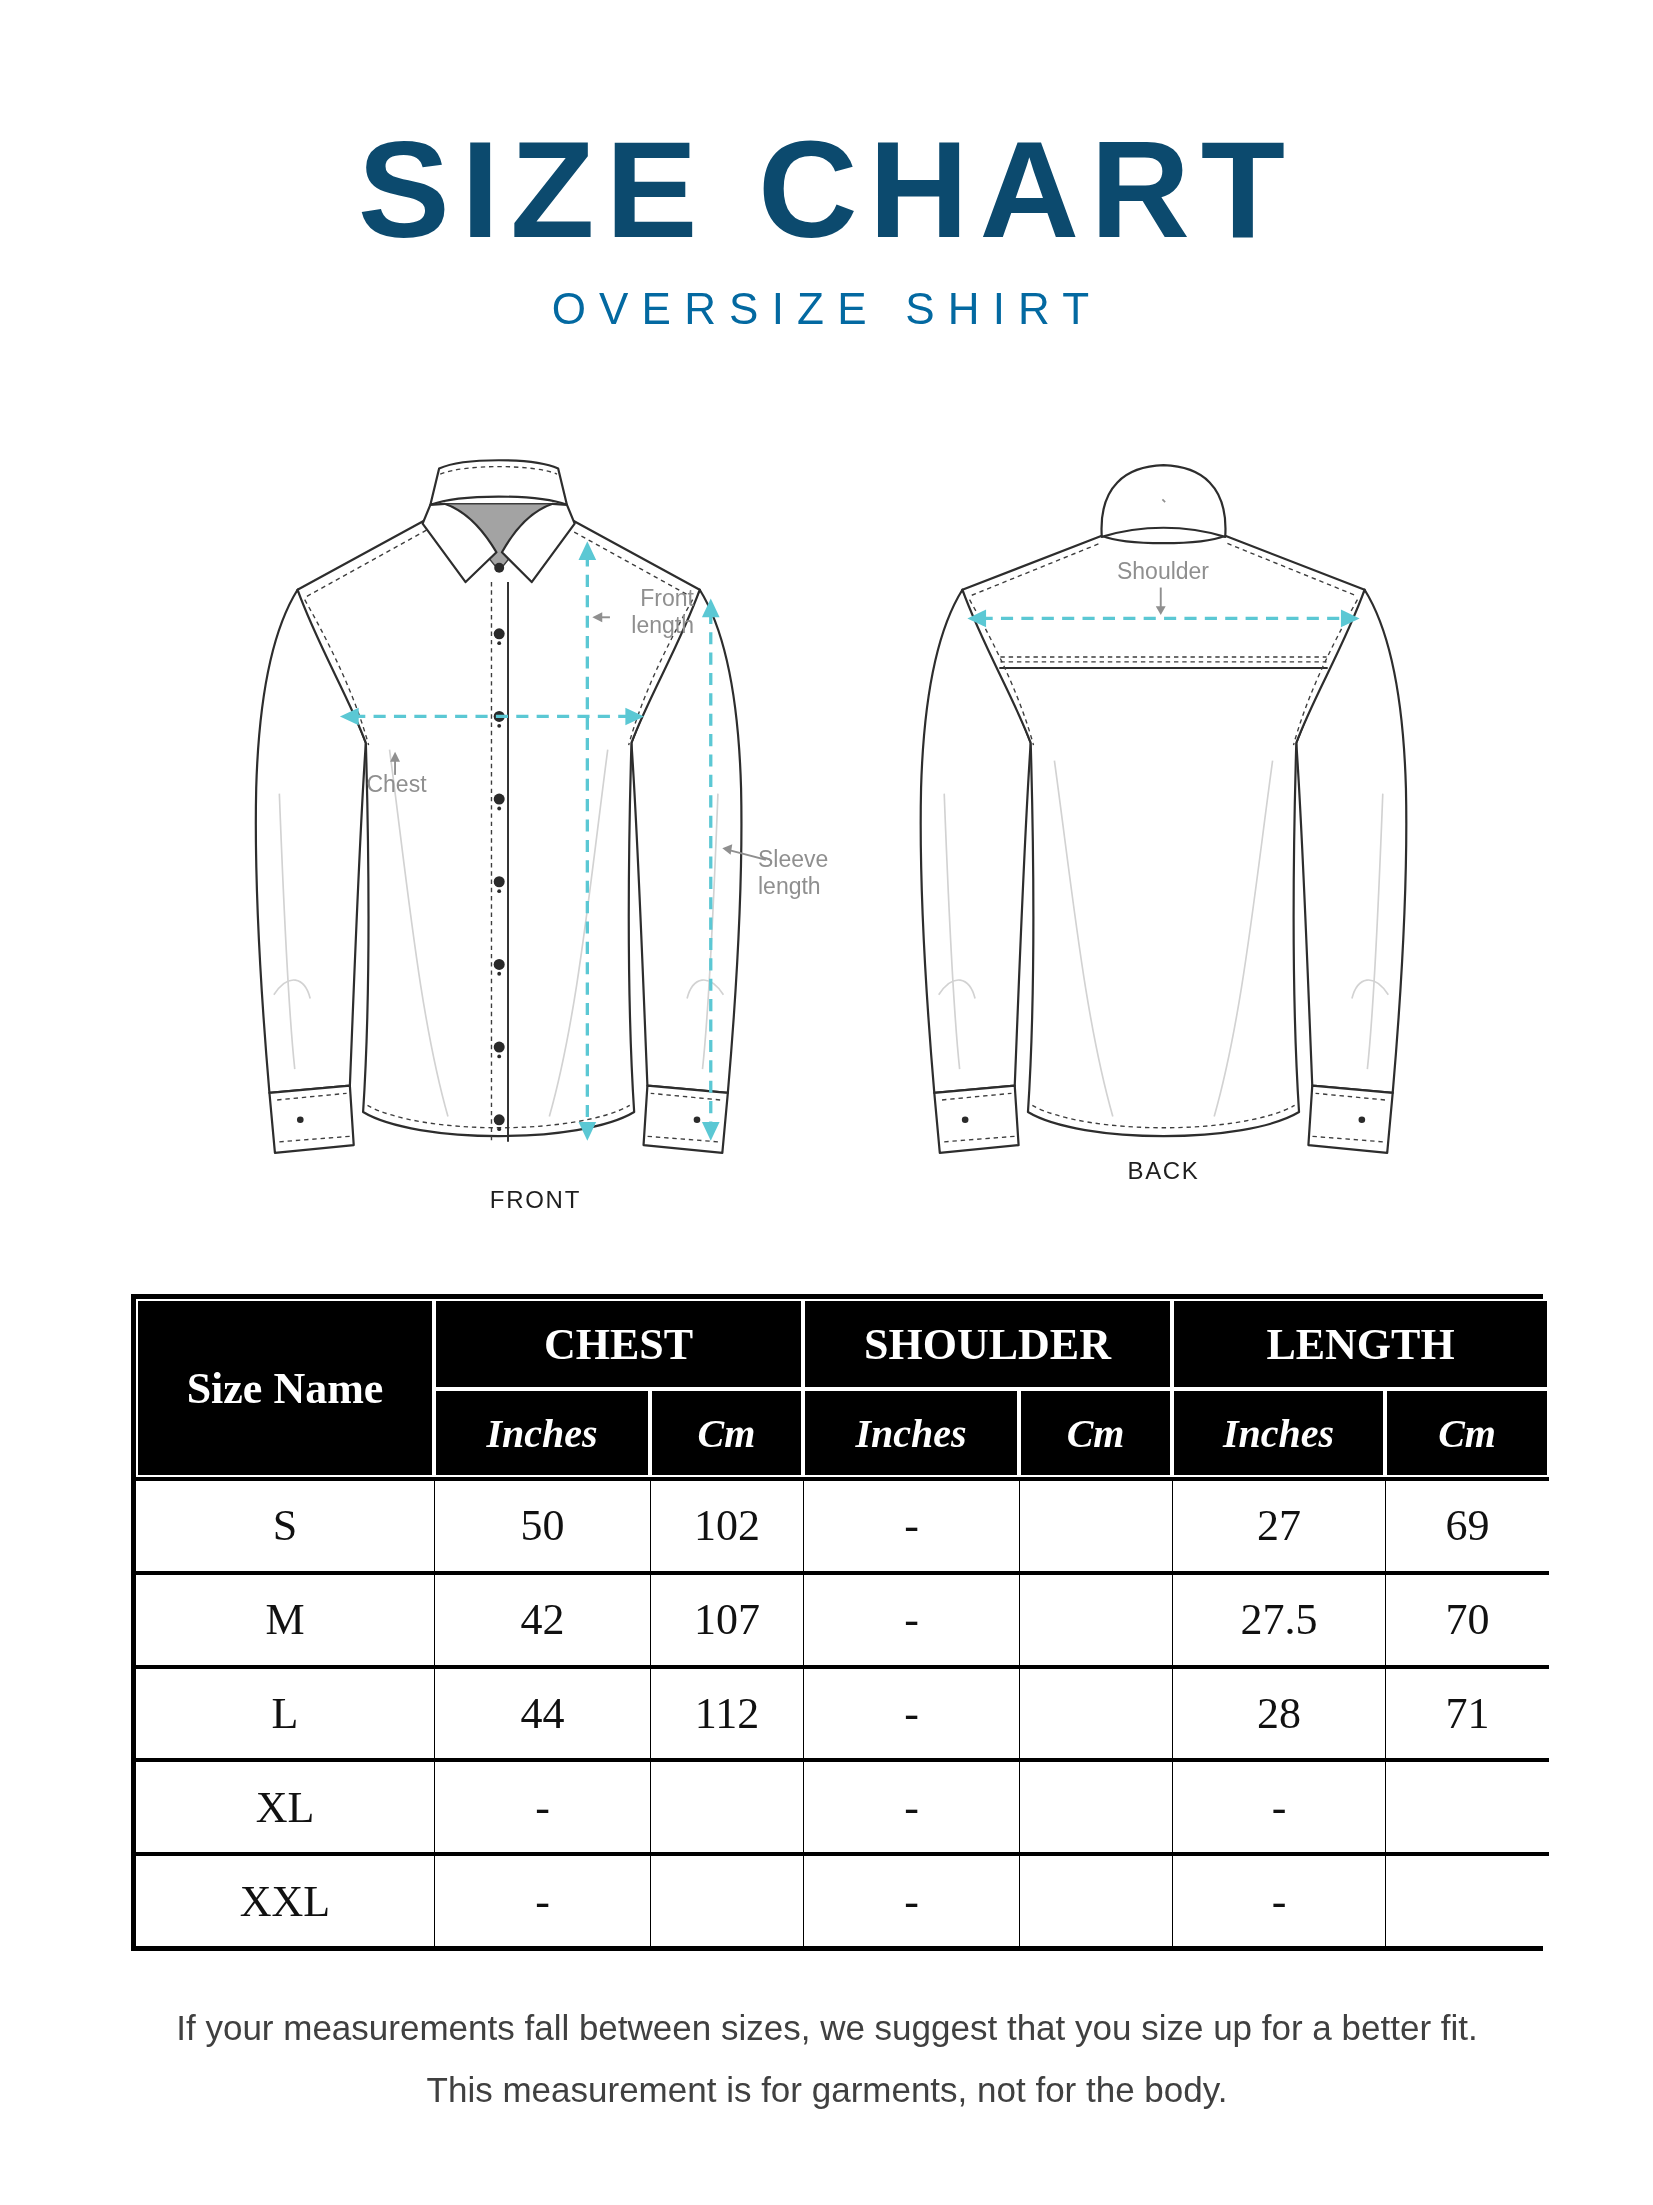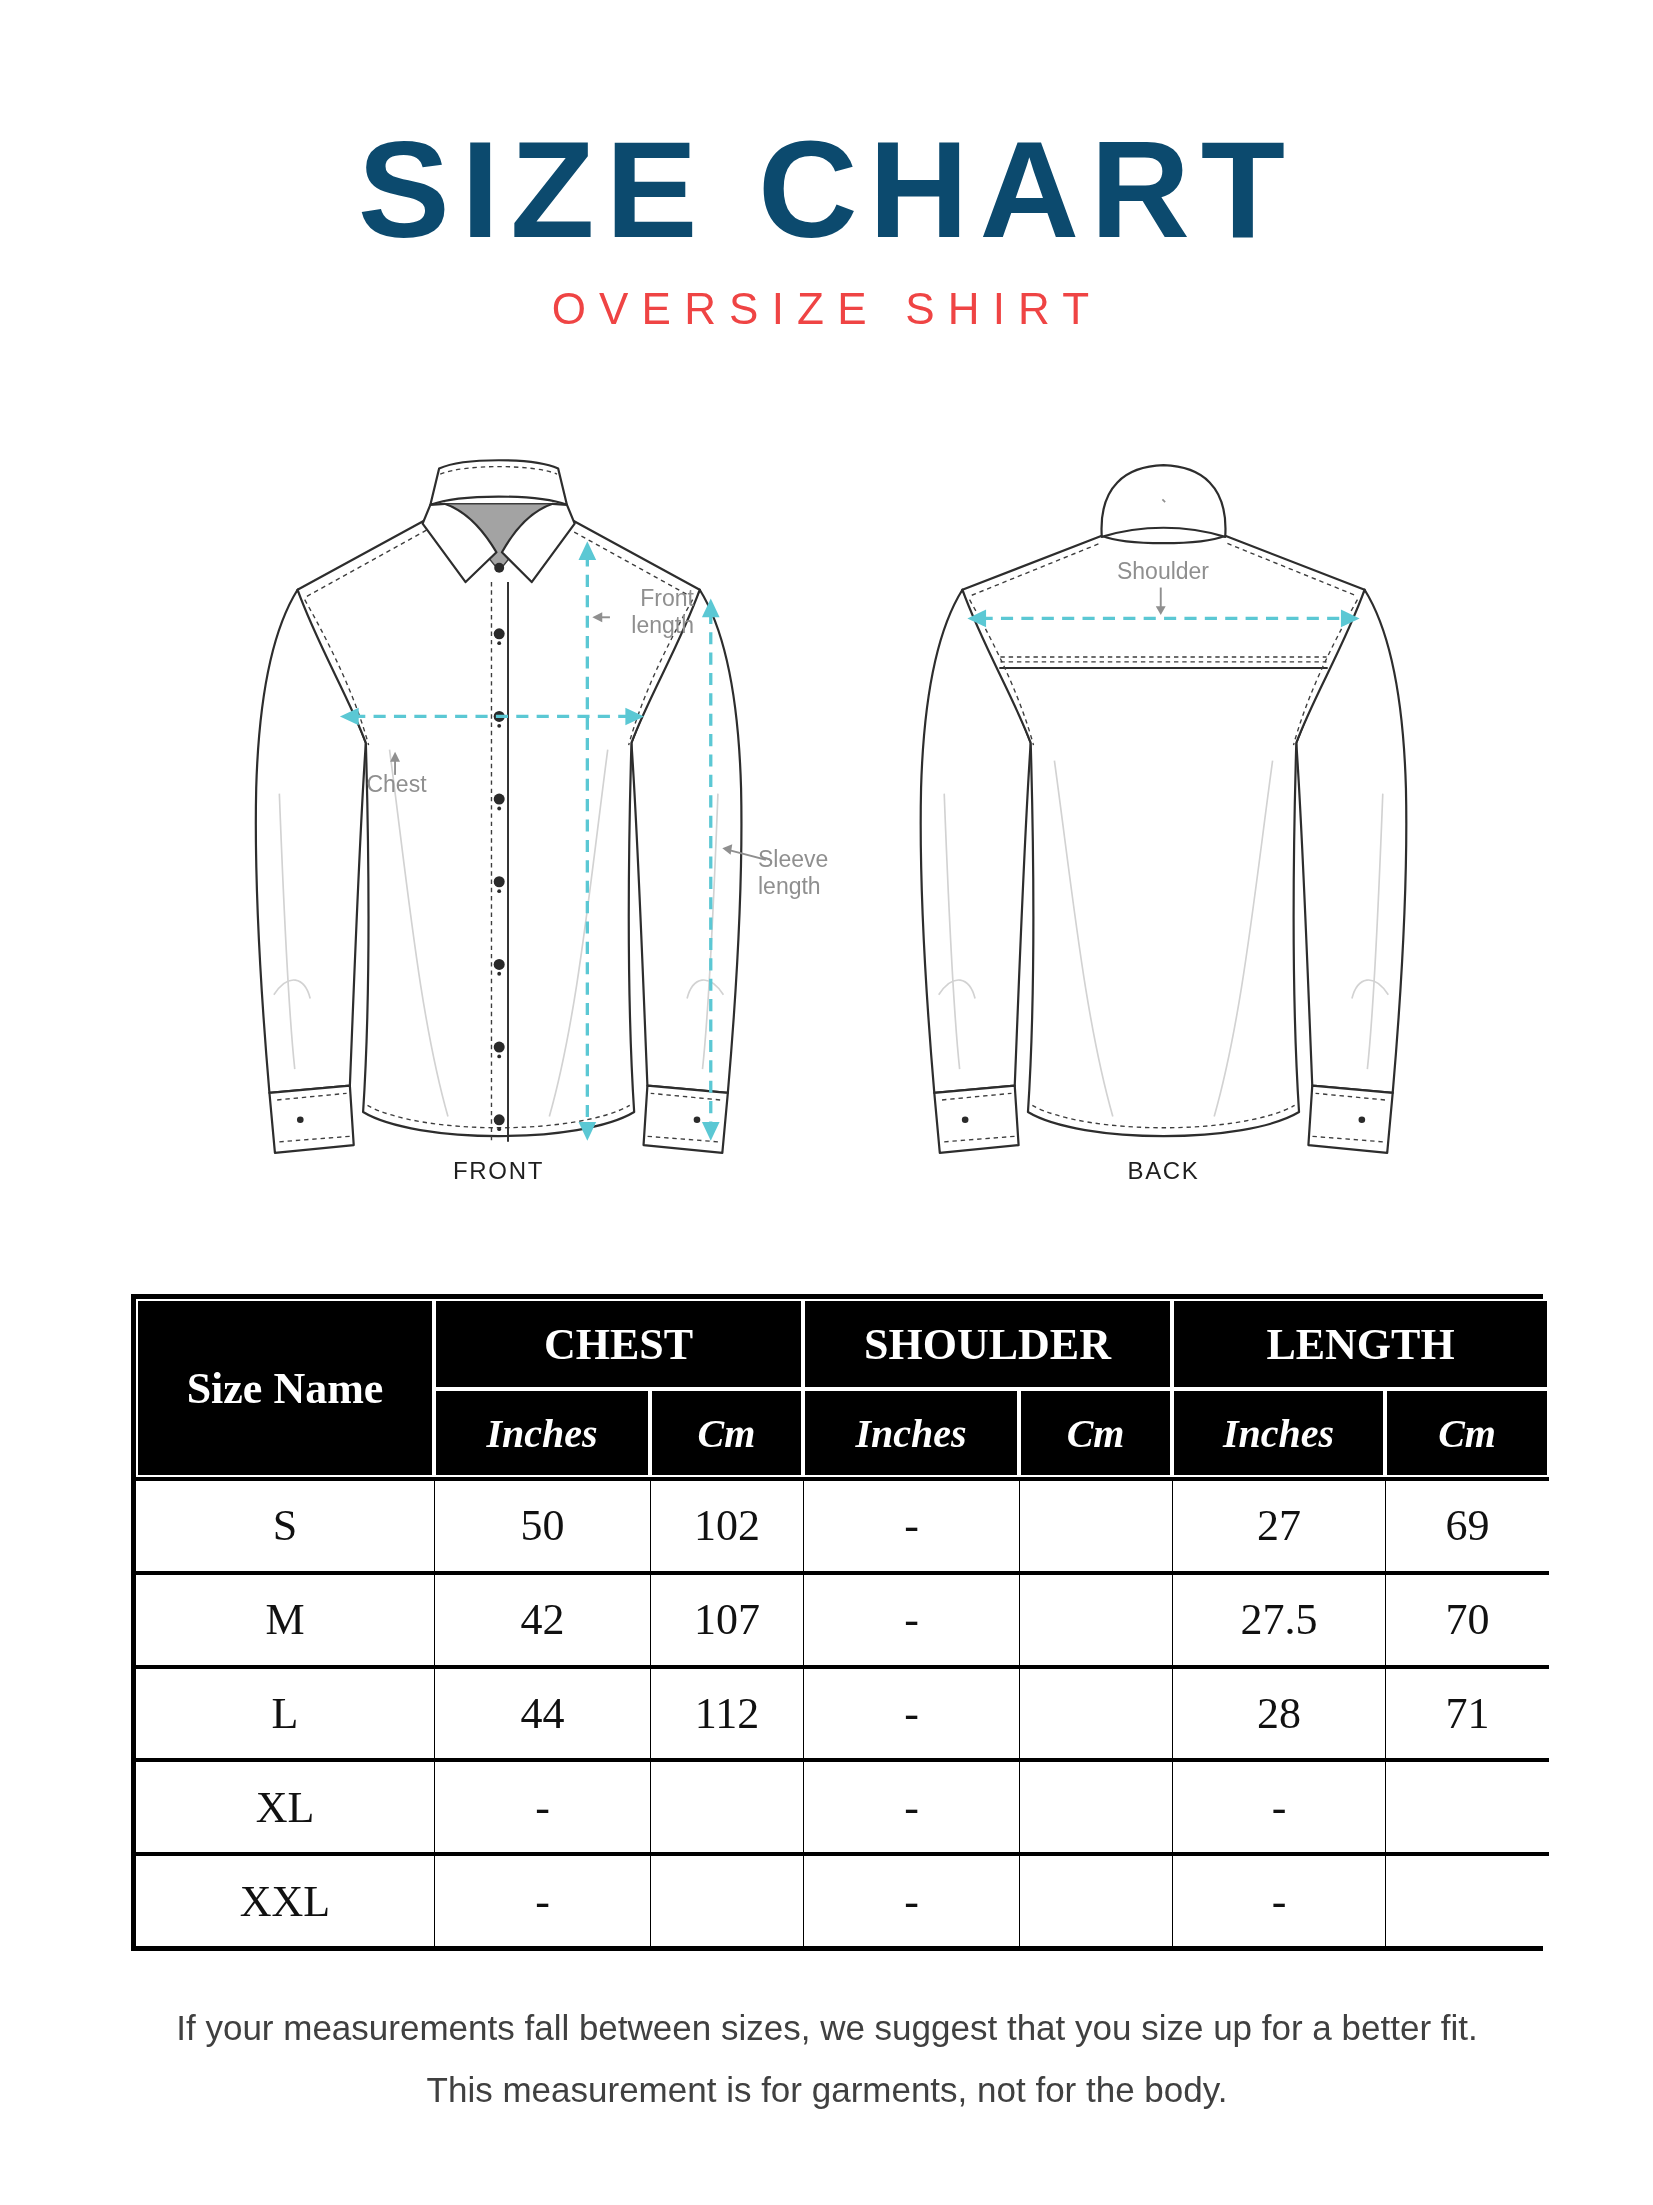--- a/index.html
+++ b/index.html
@@ -1,21 +1,21 @@
 <!DOCTYPE html>
 <html style="font-size:8.8px"><head>
 <meta charset="utf-8">
 <style>
   html,body{margin:0;padding:0;background:#fff;}
   .page{position:relative;width:1654px;height:2205px;background:#ffffff;overflow:hidden;
         font-family:"Liberation Sans",sans-serif;}
   .title{position:absolute;top:110px;left:0;width:1654px;text-align:center;
          font-size:138px;font-weight:900;letter-spacing:0.08em;color:#0c4a6e;}
   .subtitle{position:absolute;top:284px;left:0;width:1654px;text-align:center;
-            font-size:44px;font-weight:500;letter-spacing:0.30em;color:#ef4444;}
+            font-size:44px;font-weight:500;letter-spacing:0.30em;color:#0369a1;}
   .shirt-svg{position:absolute;}
   .anno{position:absolute;color:#8f8f8f;font-size:23px;line-height:1.18;}
   .caption{position:absolute;width:165px;text-align:center;font-size:24px;
            letter-spacing:1.7px;color:#1f1f1f;font-weight:500;}
   .tablewrap{position:absolute;left:131px;top:1294px;width:1412px;height:657px;
              border:5px solid #000;box-sizing:border-box;background:#86efac;}
   table{width:100%;height:100%;border-spacing:0;table-layout:fixed;
         font-family:"Liberation Serif",serif;}
   th{background:#000;color:#fff;border:2.8px solid #fff;font-weight:bold;padding:0;}
   .th-group{font-size:44px;}
@@ -164,21 +164,21 @@
       <line class="gray-arrow" x1="455" y1="246" x2="455" y2="282"></line>
       <polygon class="ghead" points="455,296 446,280 464,280"></polygon>
     </g>
   </svg>
 
   <div class="anno" style="left:611px;top:585px;width:83px;text-align:right;">Front length</div>
   <div class="anno" style="left:347px;top:771px;width:99px;text-align:center;">Chest</div>
   <div class="anno" style="left:758px;top:846px;width:88px;text-align:left;">Sleeve length</div>
   <div class="anno" style="left:1097px;top:558px;width:132px;text-align:center;">Shoulder</div>
 
-  <div class="caption" style="left:416px;top:1157px;">FRONT</div>
+  <div class="caption" style="left:416px;top:1186px;text-align:right;">FRONT</div>
   <div class="caption" style="left:1081px;top:1157px;">BACK</div>
 
   <div class="tablewrap">
     <table>
       <colgroup>
         <col style="width:298px">
           <col style="width:216px">
           <col style="width:153px">
         <col style="width:216px">
           <col style="width:153px">

